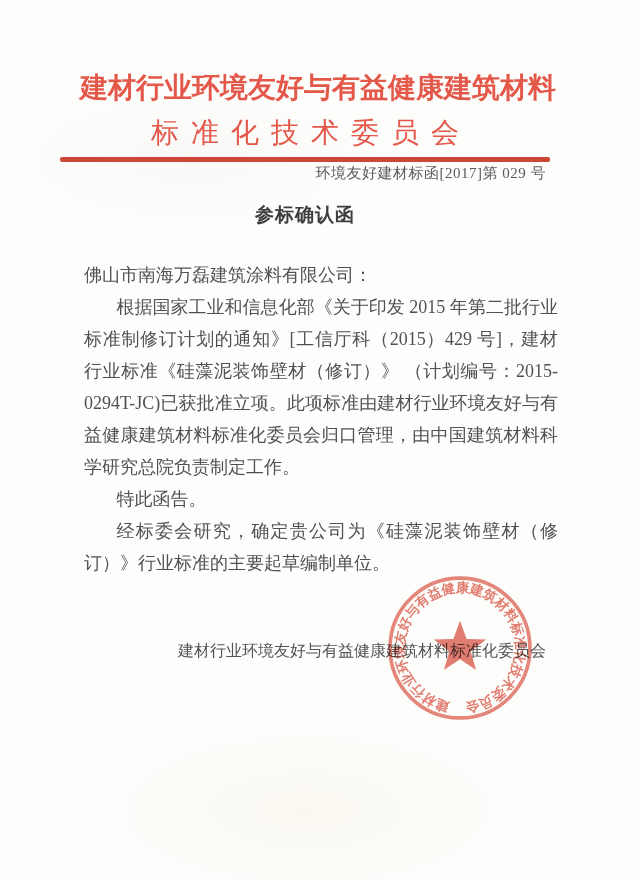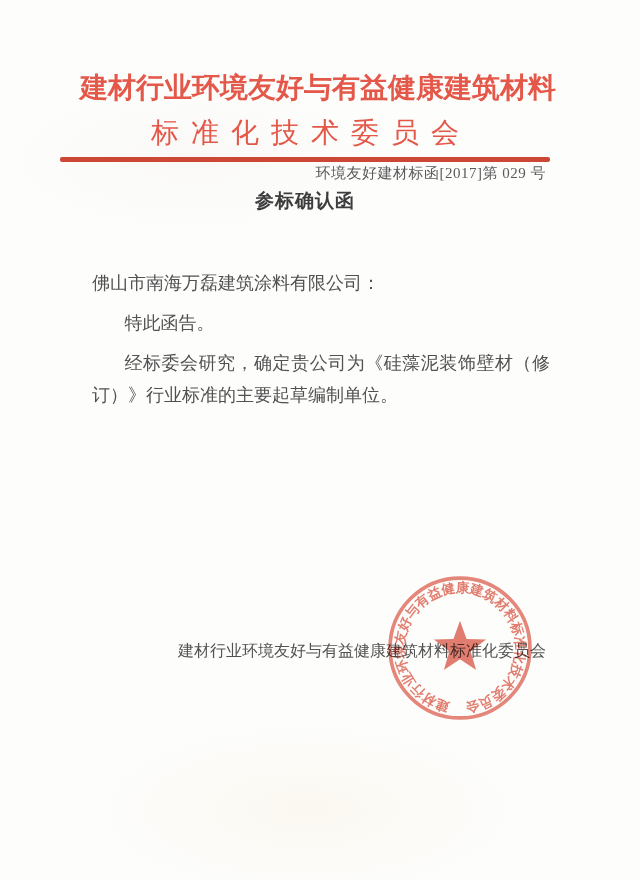--- a/index.html
+++ b/index.html
@@ -30,31 +30,31 @@
   .rule{
     position:absolute;top:157px;left:60px;width:490px;height:5px;
     background:#cc4736;border-radius:2px;
   }
   .ref-no{
     position:absolute;top:164px;left:60px;width:486px;
     text-align:right;font-size:15px;line-height:18px;color:#5a5a5a;
     letter-spacing:.5px;
   }
   .subject{
-    position:absolute;top:188px;left:60px;width:490px;
+    position:absolute;top:202px;left:60px;width:490px;
     text-align:center;
     font-family:"Liberation Sans", sans-serif;
     font-weight:700;font-size:19px;color:#3d3d3d;letter-spacing:1px;
   }
   .body-text{
     position:absolute;top:259px;left:84px;width:474px;
     font-size:18px;line-height:32px;color:#515151;
     text-align:justify;
   }
-  .body-text p{margin:8px;}
+  .body-text p{margin:0;}
   .body-text p.indent{text-indent:1.8em;}
   .sig-org{
     position:absolute;top:641px;left:178px;
     font-size:16px;line-height:20px;color:#525252;letter-spacing:0px;
     white-space:nowrap;
   }
   .sig-date{
     position:absolute;top:673px;left:370px;
     font-size:18px;line-height:24px;color:#545454;letter-spacing:0.5px;
     white-space:nowrap;
@@ -72,20 +72,21 @@
   <div class="title1">建材行业环境友好与有益健康建筑材料</div>
   <div class="title2">标准化技术委员会</div>
   <div class="rule"></div>
 
   <div class="ref-no">环境友好建材标函[2017]第 029 号</div>
 
   <div class="subject">参标确认函</div>
 
   <div class="body-text">
     <p>佛山市南海万磊建筑涂料有限公司：</p>
+    <p class="indent">根据国家工业和信息化部《关于印发 2015 年第二批行业标准制修订计划的通知》[工信厅科（2015）429 号]，建材行业标准《硅藻泥装饰壁材（修订）》 （计划编号：2015-0294T-JC)已获批准立项。此项标准由建材行业环境友好与有益健康建筑材料标准化委员会归口管理，由中国建筑材料科学研究总院负责制定工作。</p>
     <p class="indent">特此函告。</p>
     <p class="indent">经标委会研究，确定贵公司为《硅藻泥装饰壁材（修订）》行业标准的主要起草编制单位。</p>
   </div>
 
   <div class="sig-org">建材行业环境友好与有益健康建筑材料标准化委员会</div>
 
   <svg class="seal" viewBox="0 0 146 146" xmlns="http://www.w3.org/2000/svg">
     <defs>
       <path id="ringPath" d="M 73,128 A 55,55 0 1 1 73.001,18 A 55,55 0 1 1 73,128"></path>
     </defs>

